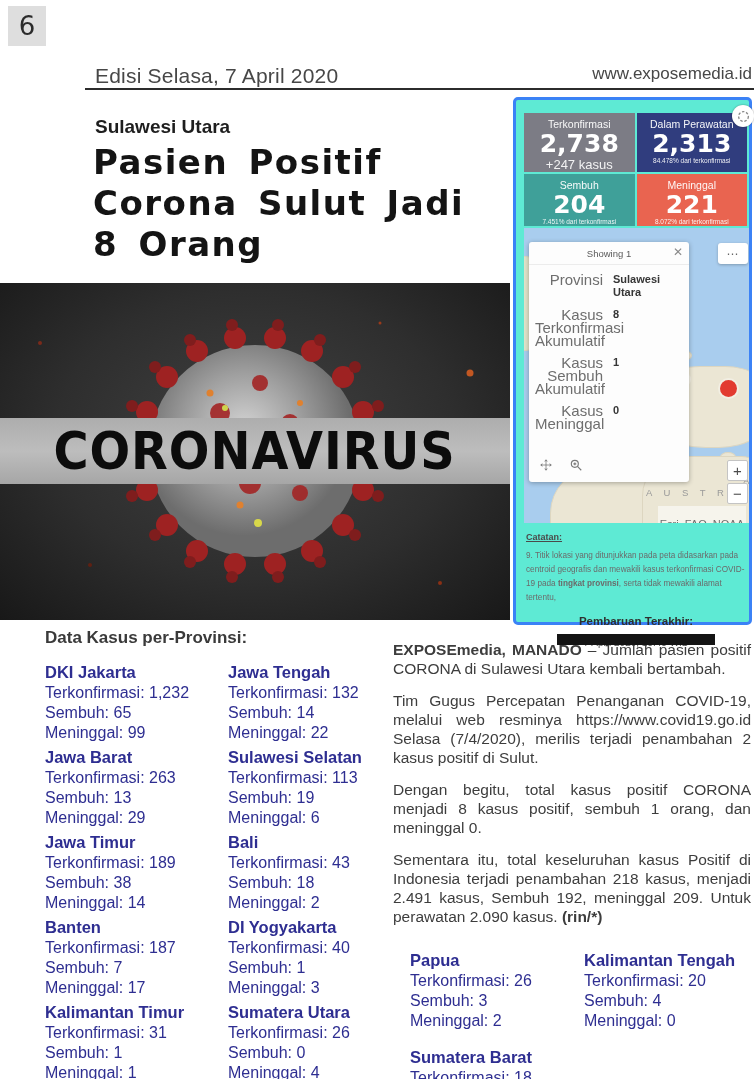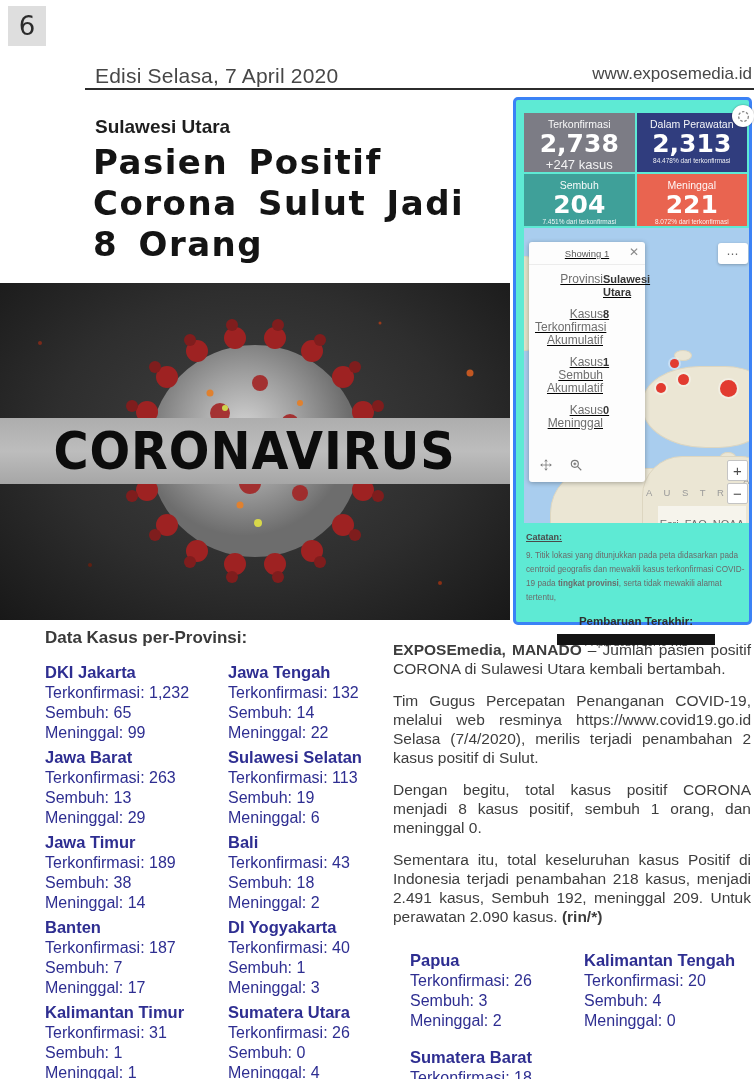--- a/index.html
+++ b/index.html
@@ -40,29 +40,29 @@
   .tile-value{font-family:"DejaVu Sans",sans-serif;font-weight:bold;font-size:25px;line-height:27px;}
   .tile-sub{font-size:6.5px;opacity:.9;}
   .tile-sub.lg{font-size:13px;}
   .apps-btn{position:absolute;right:-7px;top:-8px;width:22px;height:22px;border-radius:50%;background:#fff;
             box-shadow:0 0 2px rgba(0,0,0,.4);display:flex;align-items:center;justify-content:center;}
 
   
   .map{position:absolute;left:8px;top:128px;width:225px;height:295px;background:#a9cdee;overflow:hidden;}
   .land{position:absolute;background:#ebe6d4;border:1px solid #ddd6c0;box-sizing:border-box;}
   .dot{position:absolute;border-radius:50%;background:#e23b30;box-shadow:0 0 0 2px rgba(255,255,255,.35);}
-  .popup{position:absolute;left:5px;top:14px;width:116px;height:240px;background:#fdfdfd;border-radius:3px;
-         box-shadow:0 1px 5px rgba(0,0,0,.3);text-decoration:underline;}
+  .popup{position:absolute;left:5px;top:14px;width:160px;height:240px;background:#fdfdfd;border-radius:3px;
+         box-shadow:0 1px 5px rgba(0,0,0,.3);}
   .popup-head{position:relative;height:22px;border-bottom:1px solid #ececec;
               display:flex;align-items:center;justify-content:center;}
   .popup-title{font-size:9.5px;color:#5a5a5a;}
   .popup-close{position:absolute;right:6px;top:3px;font-size:12px;color:#8a8a8a;cursor:pointer;}
   .popup-rows{padding:8px 8px 0 6px;}
   .prow{display:flex;align-items:flex-start;margin-bottom:9px;}
-  .prow-label{width:68px;text-align:right;font-size:12px;line-height:13px;color:#6e6e6e;padding-right:0;flex:none;}
+  .prow-label{width:68px;text-align:right;font-size:15px;line-height:13px;color:#6e6e6e;padding-right:10px;flex:none;}
   .prow-value{font-size:11px;line-height:13px;color:#363636;font-weight:bold;width:62px;}
   .popup-foot{position:absolute;left:10px;bottom:6px;display:flex;gap:16px;align-items:center;}
   .more-btn{position:absolute;left:194px;top:15px;width:30px;height:21px;background:#fff;border-radius:3px;
             box-shadow:0 1px 3px rgba(0,0,0,.25);display:flex;align-items:center;justify-content:center;
             font-size:12px;color:#666;letter-spacing:1px;}
   .zoom-btn{position:absolute;left:203px;width:21px;height:21px;background:#fff;border:1px solid #c4c4c4;
             border-radius:2px;box-sizing:border-box;display:flex;align-items:center;justify-content:center;
             font-size:15px;color:#4a4a4a;}
   .region-label{position:absolute;left:122px;top:259px;font-size:9.5px;letter-spacing:4.5px;color:#9a9a9a;}
   .region-label2{position:absolute;left:219px;top:247px;font-size:9.5px;color:#9a9a9a;}

